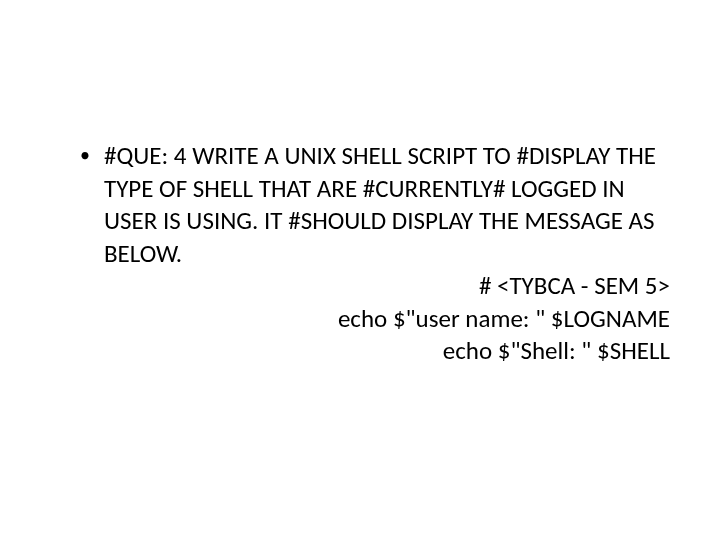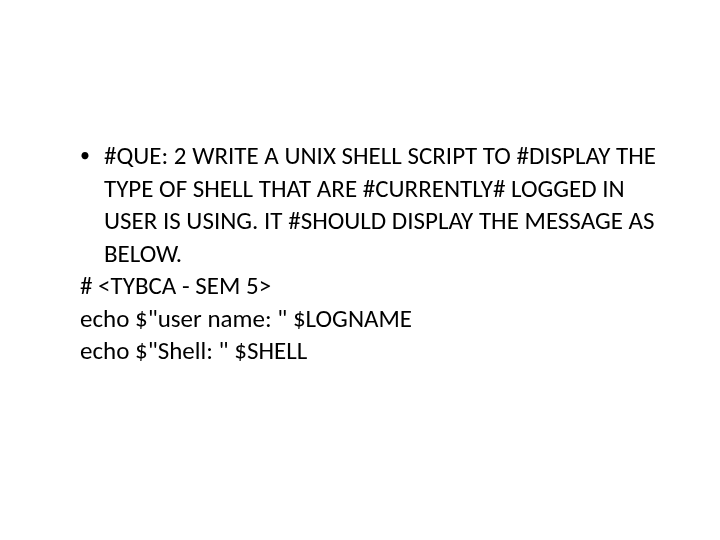--- a/index.html
+++ b/index.html
@@ -25,24 +25,25 @@
     .bullet-marker {
       margin-right: 14px;
       font-size: 20px;
       line-height: 1.55;
     }
     .bullet-text {
       flex: 1;
     }
     .plain-line {
       padding-left: 30px;
+      text-align: right;
     }
   </style>
 </head>
 <body>
 
 <div class="bullet-item">
   <span class="bullet-marker">•</span>
-  <span class="bullet-text">#QUE: 2 WRITE A UNIX SHELL SCRIPT TO #DISPLAY THE TYPE OF SHELL THAT ARE #CURRENTLY# LOGGED IN USER IS USING. IT #SHOULD DISPLAY THE MESSAGE AS BELOW.</span>
+  <span class="bullet-text">#QUE: 4 WRITE A UNIX SHELL SCRIPT TO #DISPLAY THE TYPE OF SHELL THAT ARE #CURRENTLY# LOGGED IN USER IS USING. IT #SHOULD DISPLAY THE MESSAGE AS BELOW.</span>
 </div>
 <div class="plain-line"># &lt;TYBCA - SEM 5&gt;</div>
 <div class="plain-line">echo $"user name: " $LOGNAME</div>
 <div class="plain-line">echo $"Shell: " $SHELL</div>
 
 </body></html>

